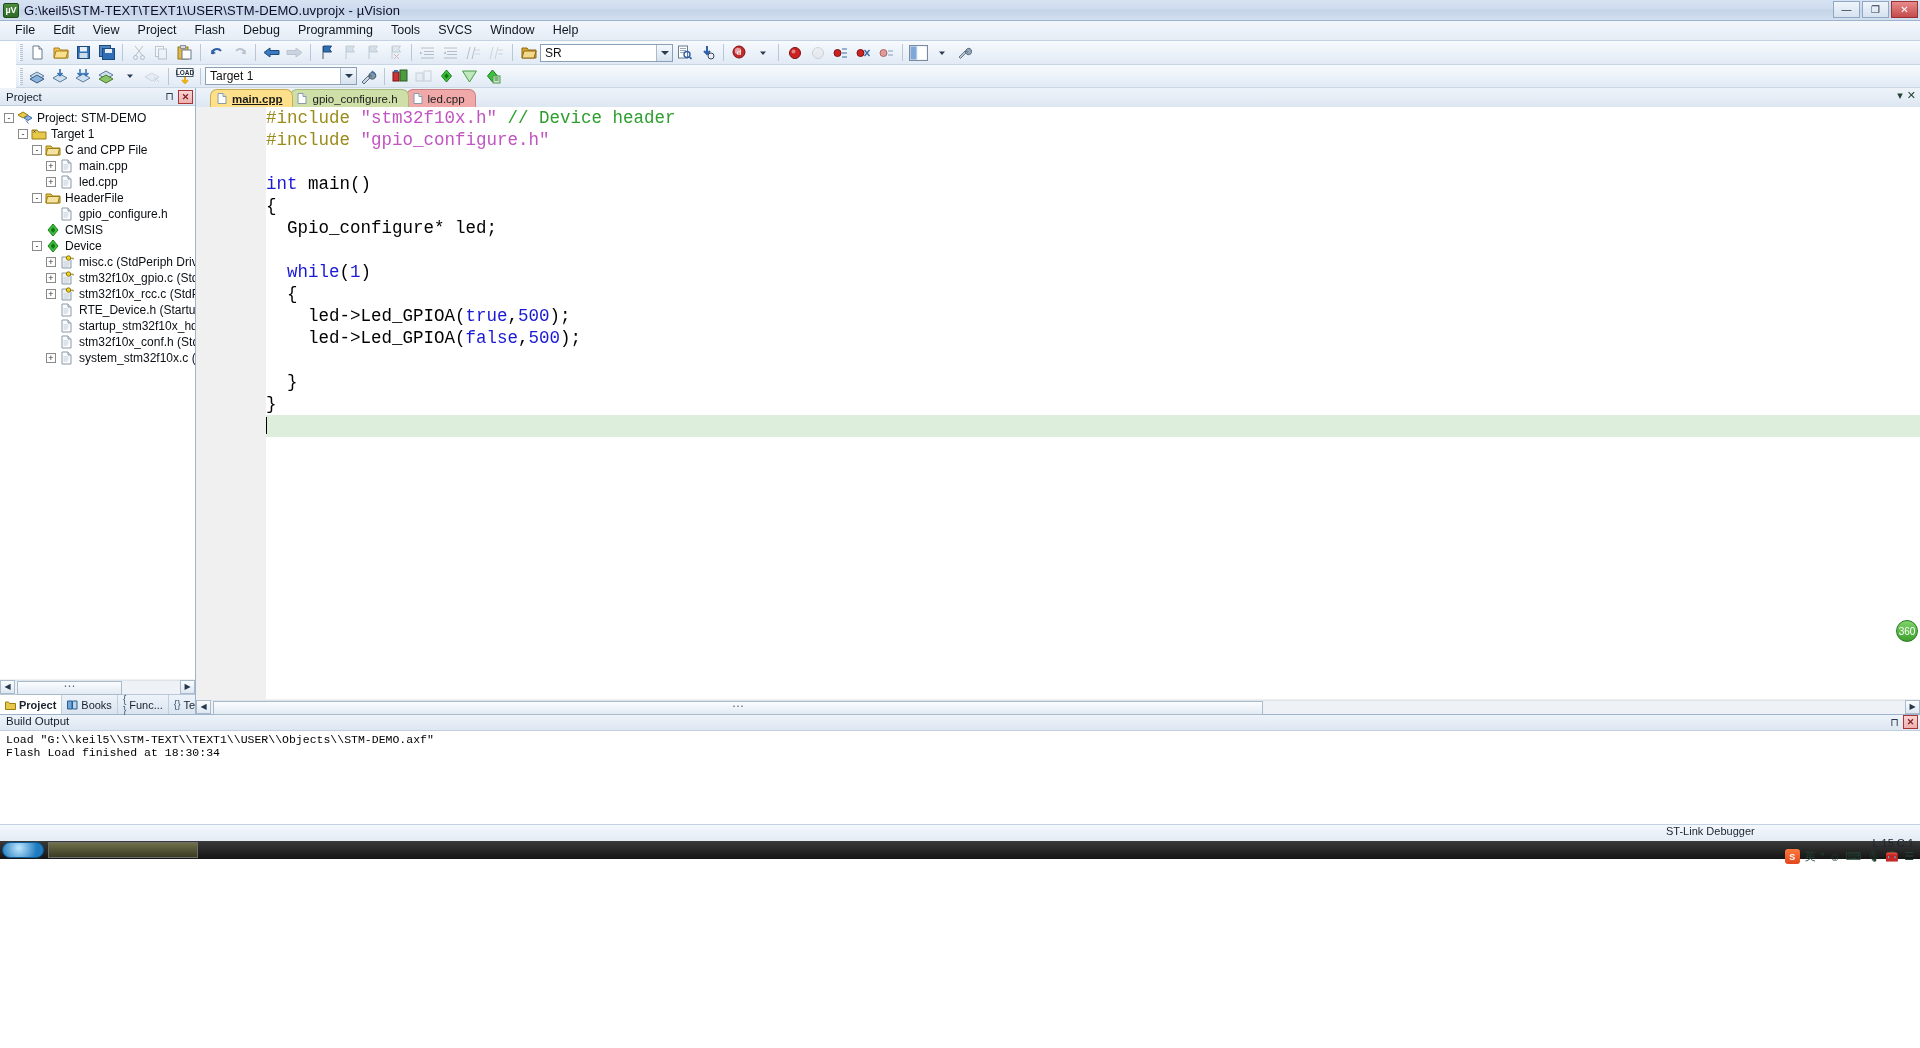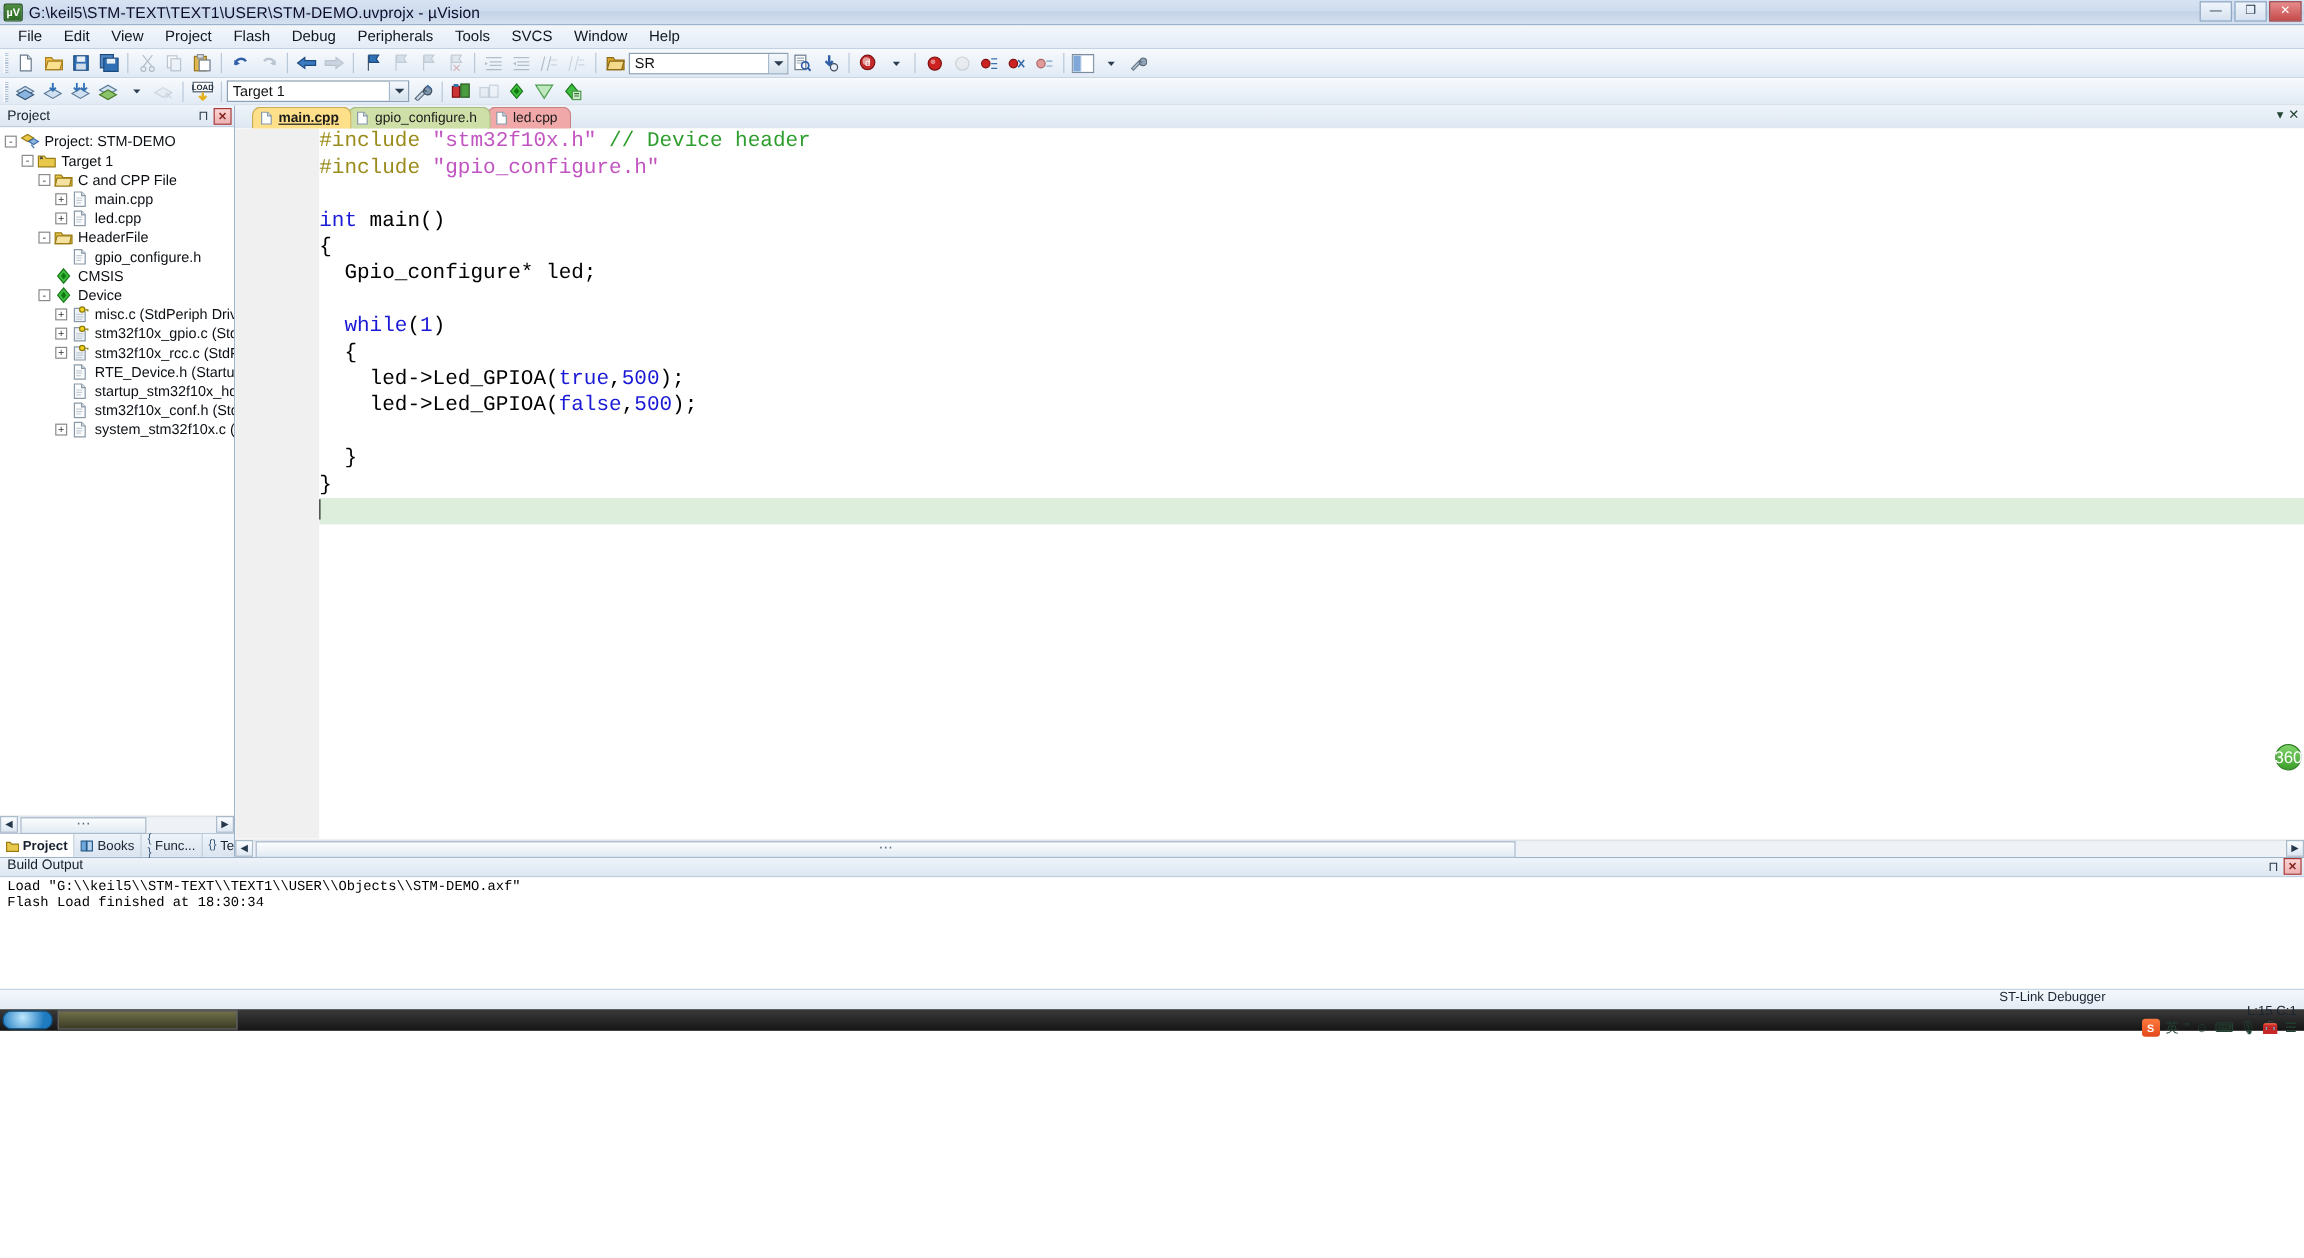--- a/index.html
+++ b/index.html
@@ -54,20 +54,21 @@
     padding: 2px 9px; font-size: 12.5px; color: #10161e;
     cursor: default; line-height: 1.2;
   }
 
   
   .toolbar {
     background: linear-gradient(to bottom,#f7fafd,#e1eaf5);
     display: flex; align-items: center;
     padding: 0 2px;
     border-bottom: 1px solid #c9d6e4;
+    margin-left: 16px;
   }
   .toolbar.row1 { height: 24px; }
   .toolbar.row2 { height: 23px; }
   .grip {
     width: 4px; height: 17px; margin: 0 3px 0 1px;
     background: repeating-linear-gradient(to bottom,#b4c4d6 0 1px,transparent 1px 2px);
     border-left: 1px solid #fff;
   }
   .tb-sep { width: 1px; height: 17px; background: #b9c8d9; margin: 0 4px; }
   .tb-btn {
@@ -207,21 +208,21 @@
     content: "⋯"; position: absolute; left: 50%; top: -3px; transform: translateX(-50%);
     color: #5d6d7e; font-size: 12px;
   }
 
   
   .float-badge {
     position: absolute; right: 2px; top: 620px;
     width: 22px; height: 22px; border-radius: 50%;
     background: linear-gradient(to bottom,#7ed46a,#3ea02c);
     border: 1px solid #2c7a1f; color: #fff;
-    font-size: 14px; display: flex; align-items: center; justify-content: center;
+    font-size: 10px; display: flex; align-items: center; justify-content: center;
   }
 
   
   .build-panel { height: 110px; background: #fff; border-top: 1px solid #9db3cc; display: flex; flex-direction: column; }
   .build-cap {
     height: 16px; background: linear-gradient(to bottom,#eef3f9,#dde7f2);
     display: flex; align-items: flex-start; padding: 0 2px 0 6px;
     border-bottom: 1px solid #c0cfdf; font-size: 11.5px; color: #16202c;
   }
   .build-cap .spacer { flex: 1; }
@@ -282,21 +283,21 @@
   </div>
 </div>
 
 <div class="menubar">
   <div class="menu-item">File</div>
   <div class="menu-item">Edit</div>
   <div class="menu-item">View</div>
   <div class="menu-item">Project</div>
   <div class="menu-item">Flash</div>
   <div class="menu-item">Debug</div>
-  <div class="menu-item">Peripherals</div>
+  <div class="menu-item">Programming</div>
   <div class="menu-item">Tools</div>
   <div class="menu-item">SVCS</div>
   <div class="menu-item">Window</div>
   <div class="menu-item">Help</div>
 </div>
 
 <div class="toolbar row1">
   <div class="grip"></div>
 
   <div class="tb-btn">

